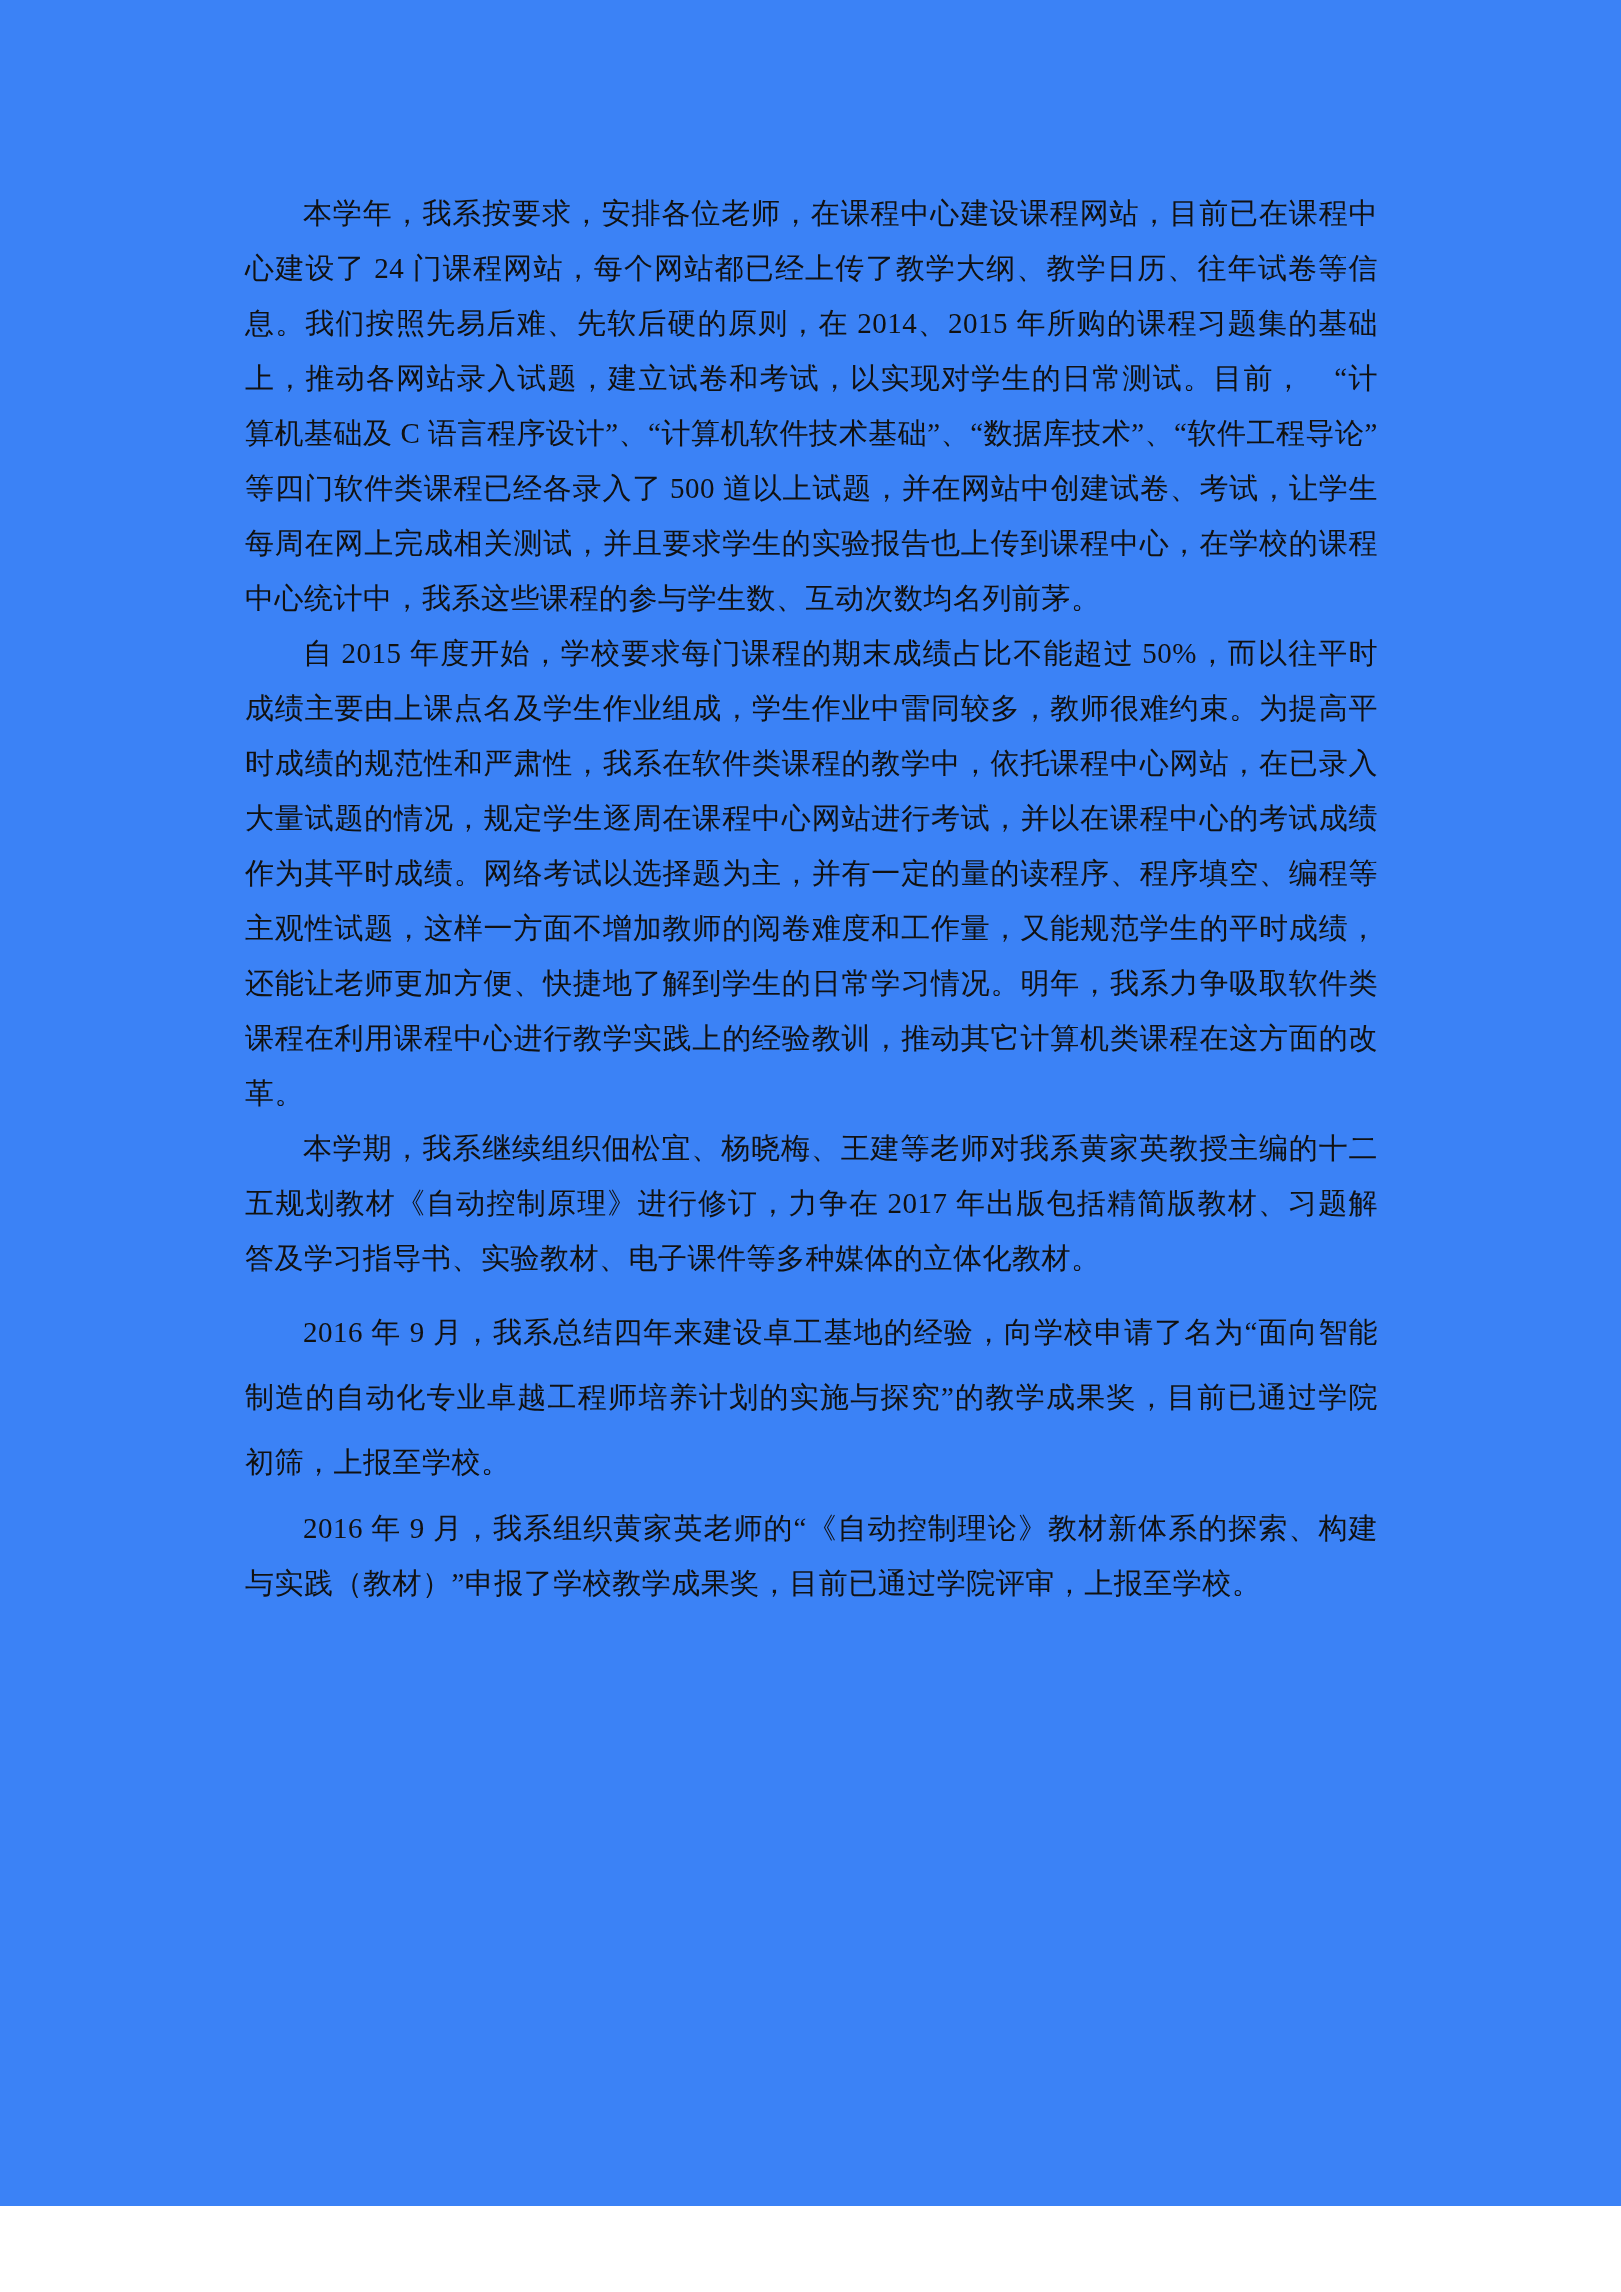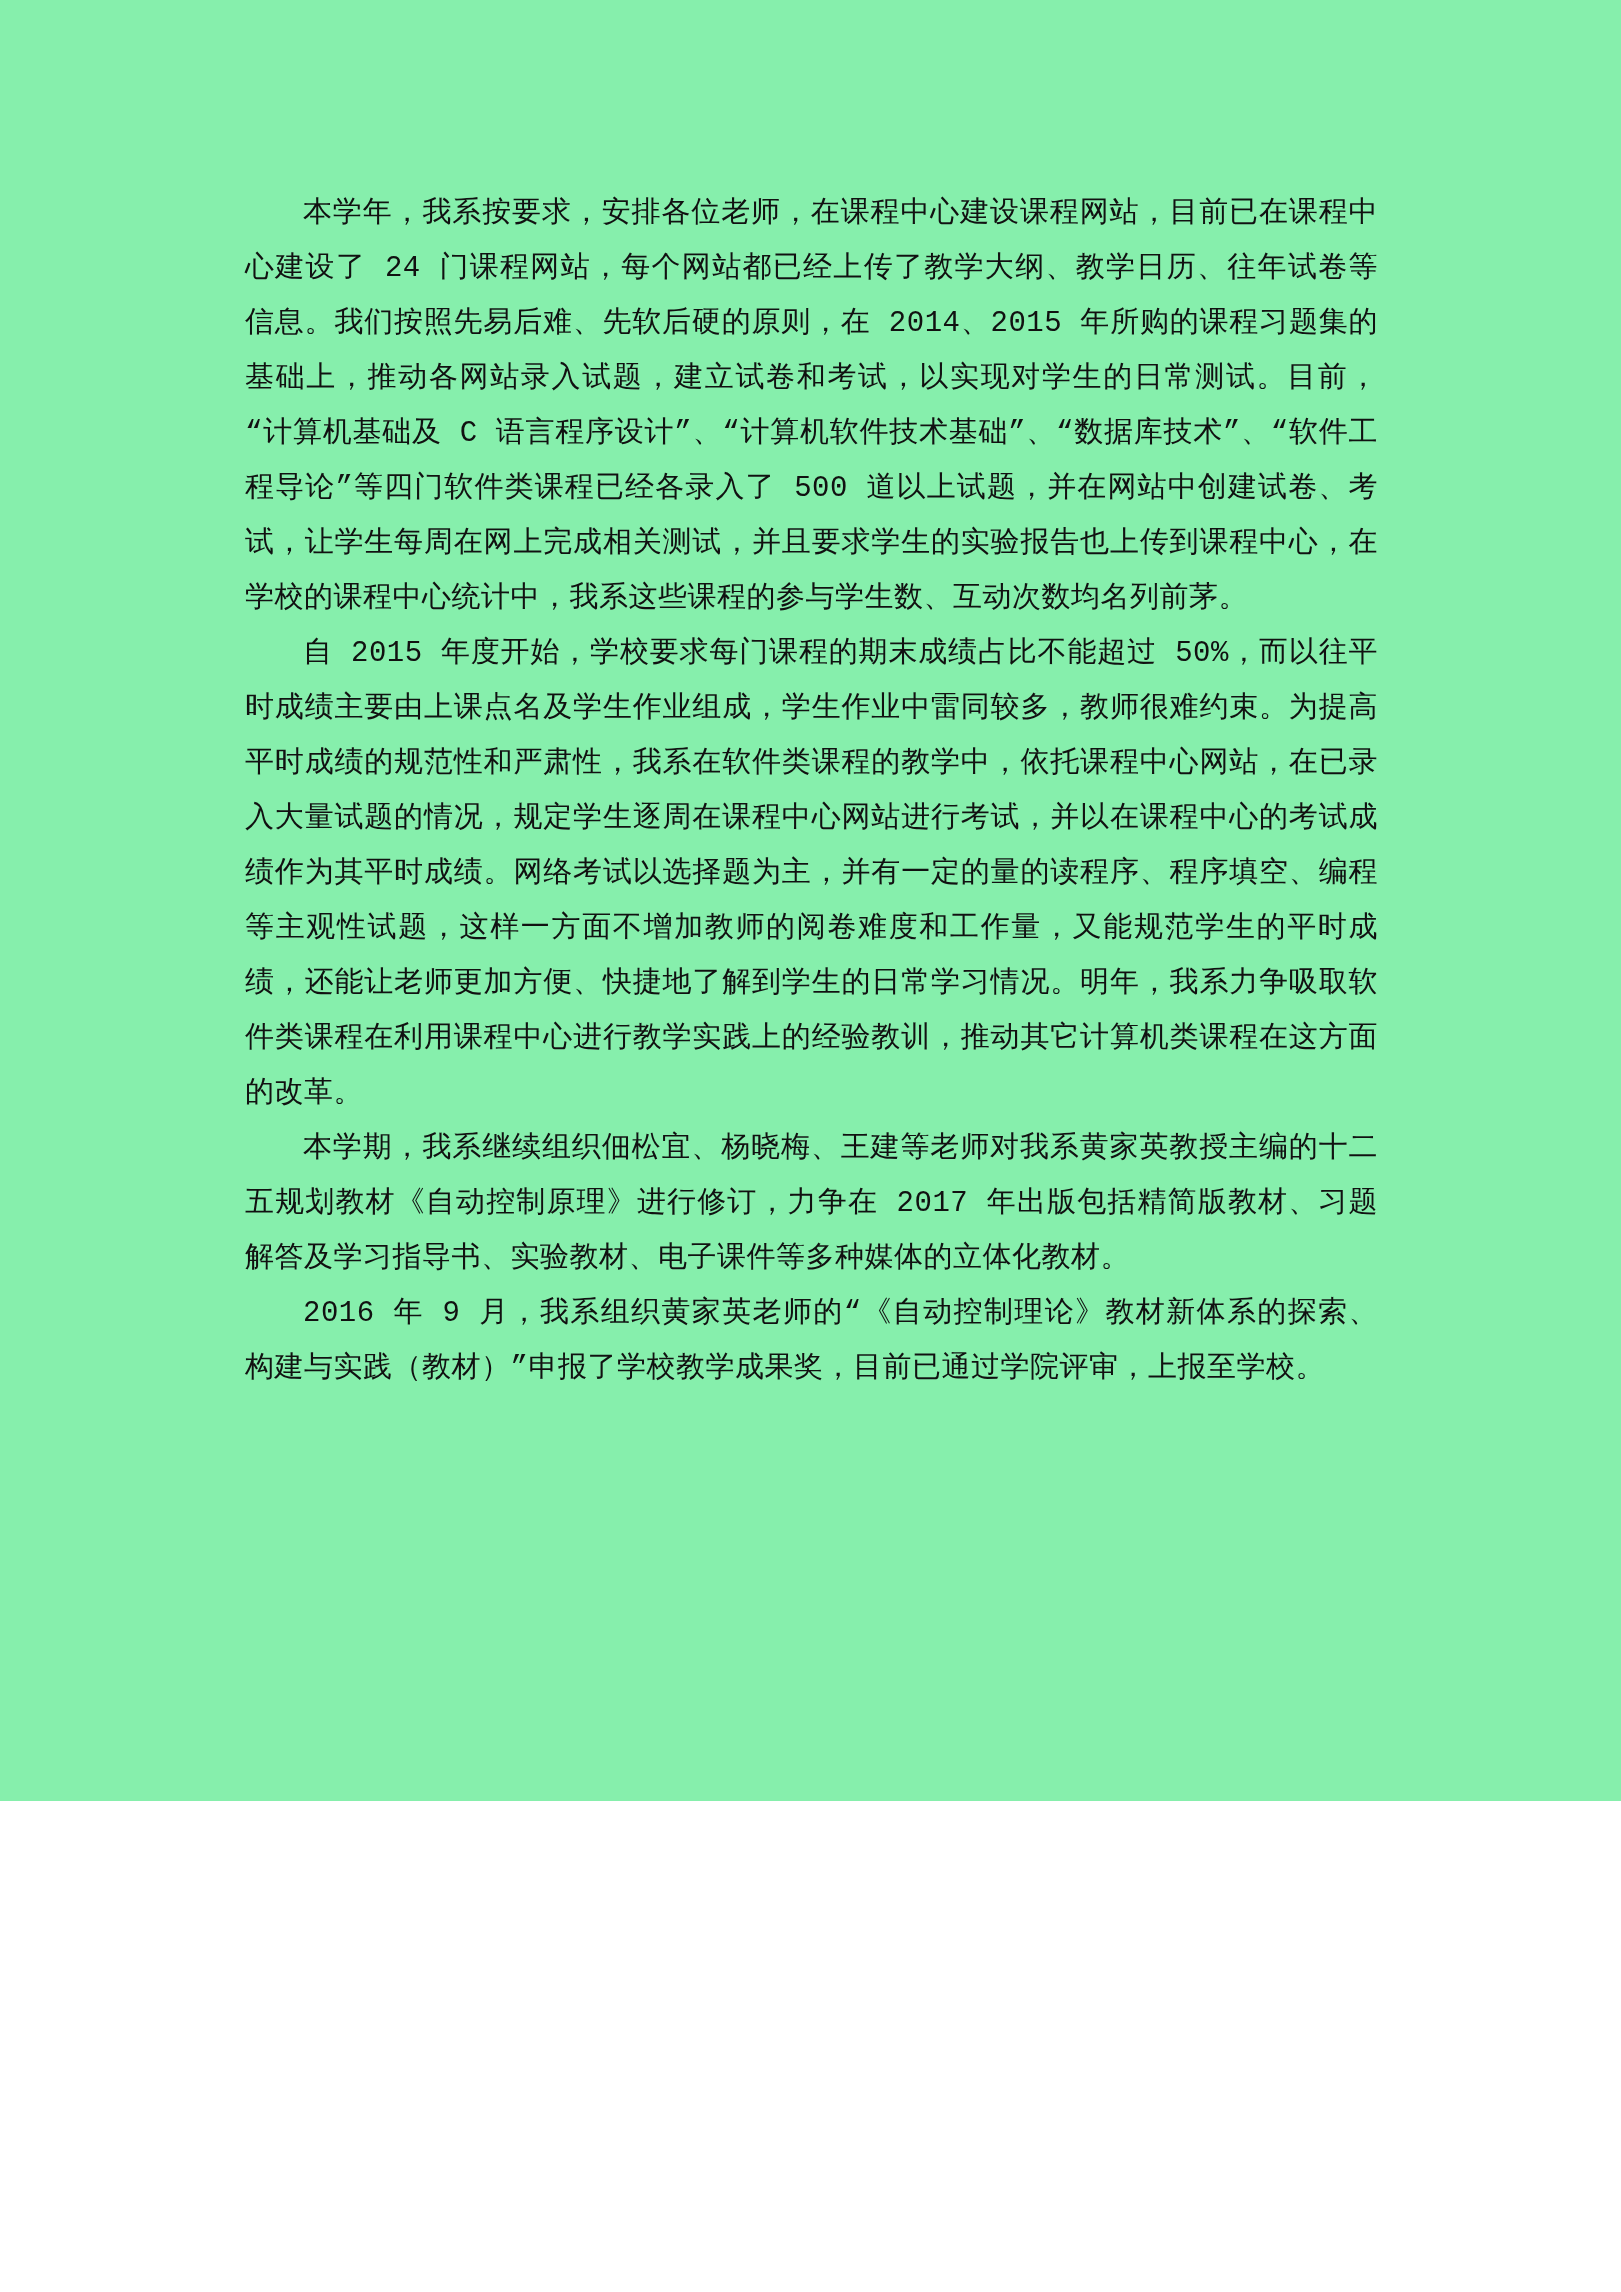--- a/index.html
+++ b/index.html
@@ -3,24 +3,24 @@
 <meta charset="utf-8">
 <style>
   html, body {
     margin: 0;
     padding: 0;
     background: #ffffff;
   }
   .page {
     position: relative;
     width: 1621px;
-    height: 1801px;
-    background: #86efac;
+    height: 2206px;
+    background: #3b82f6;
     overflow: hidden;
-    font-family: Liberation Mono, monospace;
+    font-family: Liberation Serif, serif;
   }
   .content {
     position: absolute;
     left: 245px;
     top: 186px;
     width: 1133px;
     color: #111111;
   }
   .content p {
     margin: 0;
@@ -39,16 +39,17 @@
   }
 </style>
 </head>
 <body>
 
 <div class="page">
   <div class="content">
     <p>本学年，我系按要求，安排各位老师，在课程中心建设课程网站，目前已在课程中心建设了 24 门课程网站，每个网站都已经上传了教学大纲、教学日历、往年试卷等信息。我们按照先易后难、先软后硬的原则，在 2014、2015 年所购的课程习题集的基础上，推动各网站录入试题，建立试卷和考试，以实现对学生的日常测试。目前，　“计算机基础及 C 语言程序设计”、“计算机软件技术基础”、“数据库技术”、“软件工程导论”等四门软件类课程已经各录入了 500 道以上试题，并在网站中创建试卷、考试，让学生每周在网上完成相关测试，并且要求学生的实验报告也上传到课程中心，在学校的课程中心统计中，我系这些课程的参与学生数、互动次数均名列前茅。</p>
     <p>自 2015 年度开始，学校要求每门课程的期末成绩占比不能超过 50%，而以往平时成绩主要由上课点名及学生作业组成，学生作业中雷同较多，教师很难约束。为提高平时成绩的规范性和严肃性，我系在软件类课程的教学中，依托课程中心网站，在已录入大量试题的情况，规定学生逐周在课程中心网站进行考试，并以在课程中心的考试成绩作为其平时成绩。网络考试以选择题为主，并有一定的量的读程序、程序填空、编程等主观性试题，这样一方面不增加教师的阅卷难度和工作量，又能规范学生的平时成绩，还能让老师更加方便、快捷地了解到学生的日常学习情况。明年，我系力争吸取软件类课程在利用课程中心进行教学实践上的经验教训，推动其它计算机类课程在这方面的改革。</p>
     <p>本学期，我系继续组织佃松宜、杨晓梅、王建等老师对我系黄家英教授主编的十二五规划教材《自动控制原理》进行修订，力争在 2017 年出版包括精简版教材、习题解答及学习指导书、实验教材、电子课件等多种媒体的立体化教材。</p>
+    <p class="loose">2016 年 9 月，我系总结四年来建设卓工基地的经验，向学校申请了名为“面向智能制造的自动化专业卓越工程师培养计划的实施与探究”的教学成果奖，目前已通过学院初筛，上报至学校。</p>
     <p>2016 年 9 月，我系组织黄家英老师的“《自动控制理论》教材新体系的探索、构建与实践（教材）”申报了学校教学成果奖，目前已通过学院评审，上报至学校。</p>
   </div>
 </div>
 
 
 </body></html>

